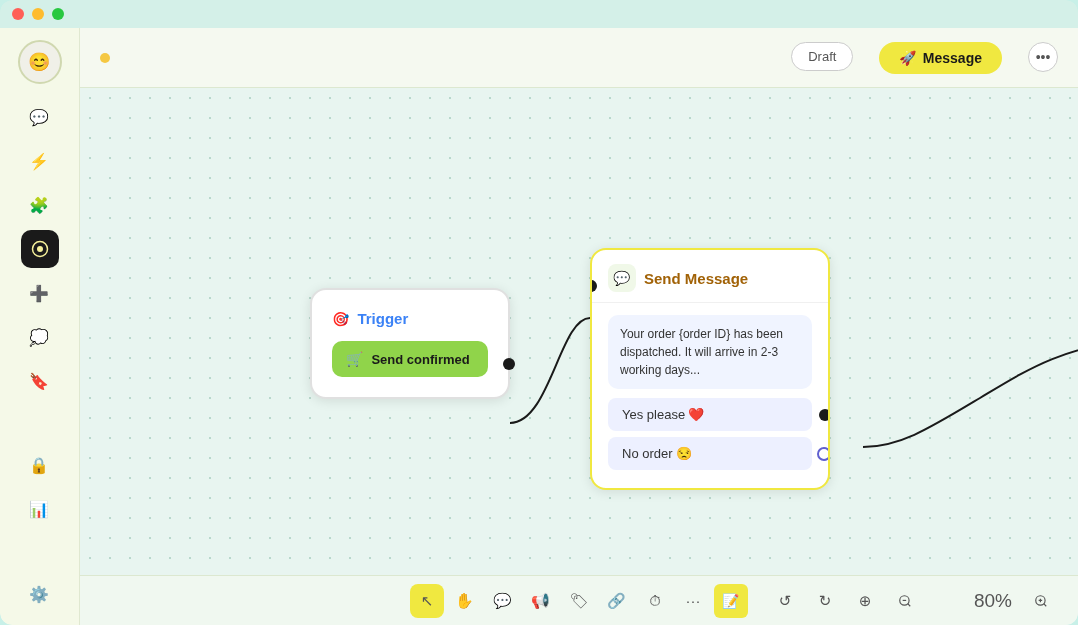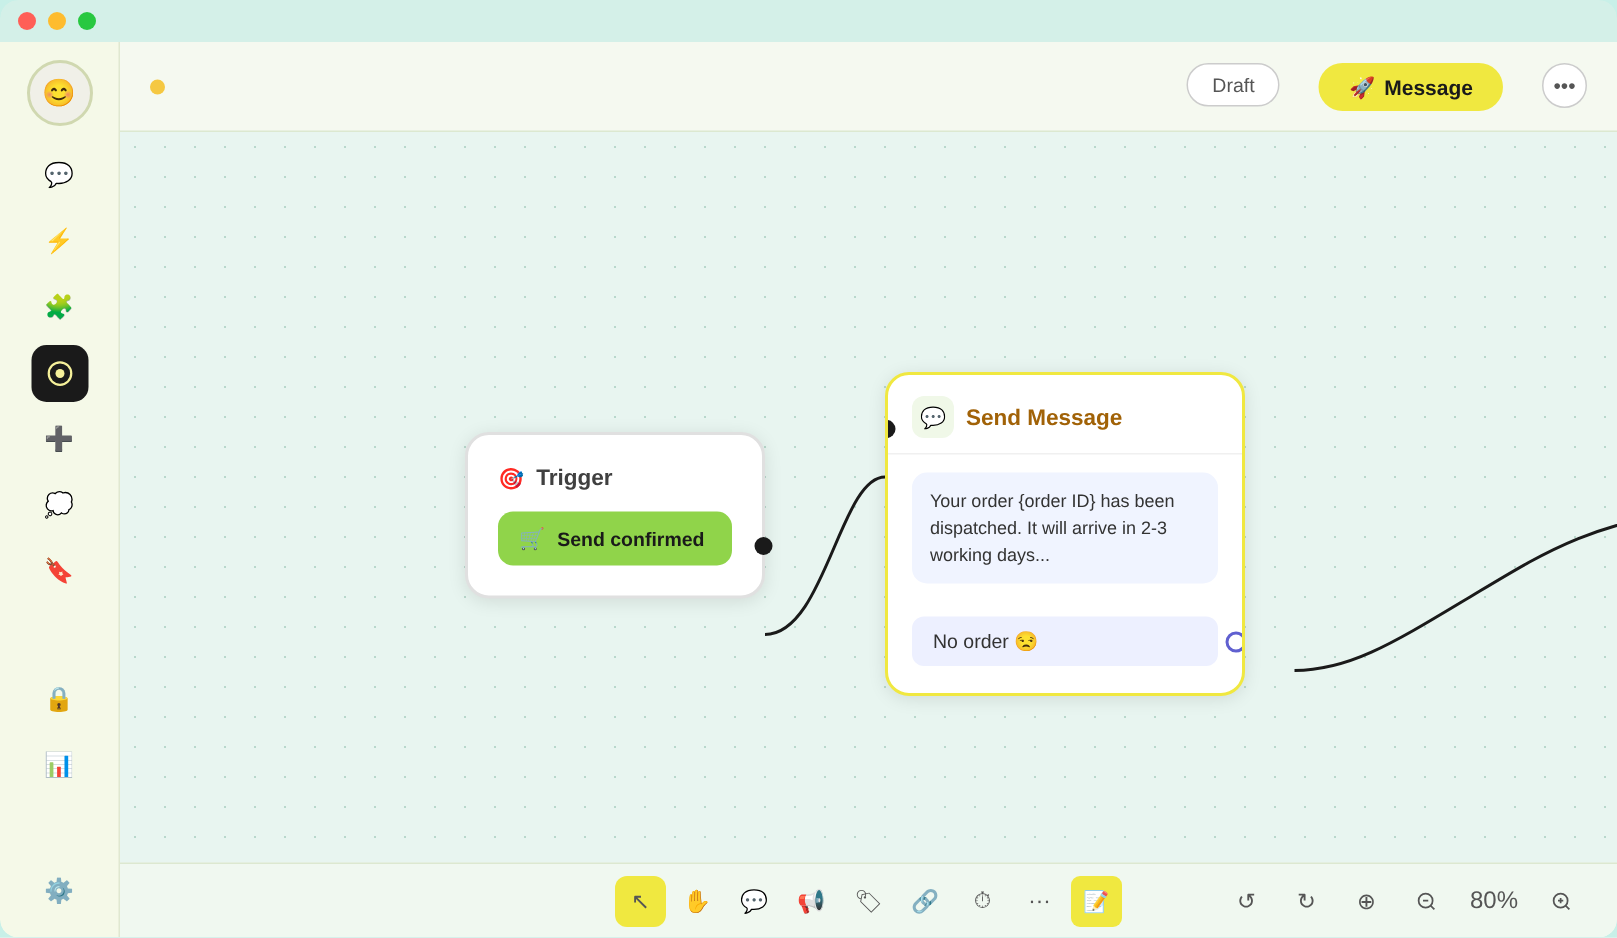--- a/index.html
+++ b/index.html
@@ -188,21 +188,21 @@
     }
     .node-header {
       display: flex;
       align-items: center;
       gap: 8px;
       margin-bottom: 14px;
     }
     .node-title {
       font-size: 15px;
       font-weight: 600;
-      color: #404040;
+      color: #3b82f6;
     }
     .trigger-icon {
       font-size: 14px;
     }
     .order-confirmed-btn {
       background: #90d44a;
       border-radius: 10px;
       padding: 10px 14px;
       display: flex;
       align-items: center;
@@ -258,21 +258,21 @@
     .message-body {
       padding: 12px 16px;
     }
     .message-text {
       background: #f0f4ff;
       border-radius: 10px;
       padding: 10px 12px;
       font-size: 12px;
       color: #333;
       line-height: 1.5;
-      margin-bottom: 22px;
+      margin-bottom: 9px;
     }
     .reply-option {
       background: #edf0ff;
       border-radius: 8px;
       padding: 9px 14px;
       font-size: 13px;
       color: #333;
       margin-bottom: 6px;
       position: relative;
       display: flex;
@@ -322,23 +322,24 @@
       font-size: 15px;
       color: #555;
       border: none;
       background: transparent;
     }
     .tool-btn.active {
       background: #f0e840;
       border-radius: 8px;
     }
     .zoom-label {
-      font-size: 16px;
+      font-size: 19px;
       color: #555;
       padding: 0 6px;
+      margin-left: 40px;
     }
     .note-btn {
       width: 34px; height: 34px;
       border-radius: 6px;
       background: #f0e840;
       display: flex;
       align-items: center;
       justify-content: center;
       font-size: 14px;
       cursor: pointer;
@@ -424,20 +425,24 @@
 
           <div class="message-node-header">
             <div class="message-icon">💬</div>
             <span class="message-title">Send Message</span>
           </div>
           <div class="message-body">
             <div class="message-text">
               <span>Your order {order ID} has been dispatched. It will arrive in 2-3 working days...</span>
             </div>
 
+            <div class="reply-option" style="position:relative;">
+              <span>Yes please ❤️</span>
+              <div class="conn-dot" style="right:-19px; top:50%; transform:translateY(-50%); position:absolute;"></div>
+            </div>
 
             <div class="reply-option" style="position:relative;">
               <span>No order 😒</span>
               <div style="right:-19px; top:50%; transform:translateY(-50%); position:absolute; width:14px; height:14px; border-radius:50%; border:2px solid #6060d0; background:white;"></div>
             </div>
           </div>
         </div>
       </div>
 
       <div class="toolbar">

